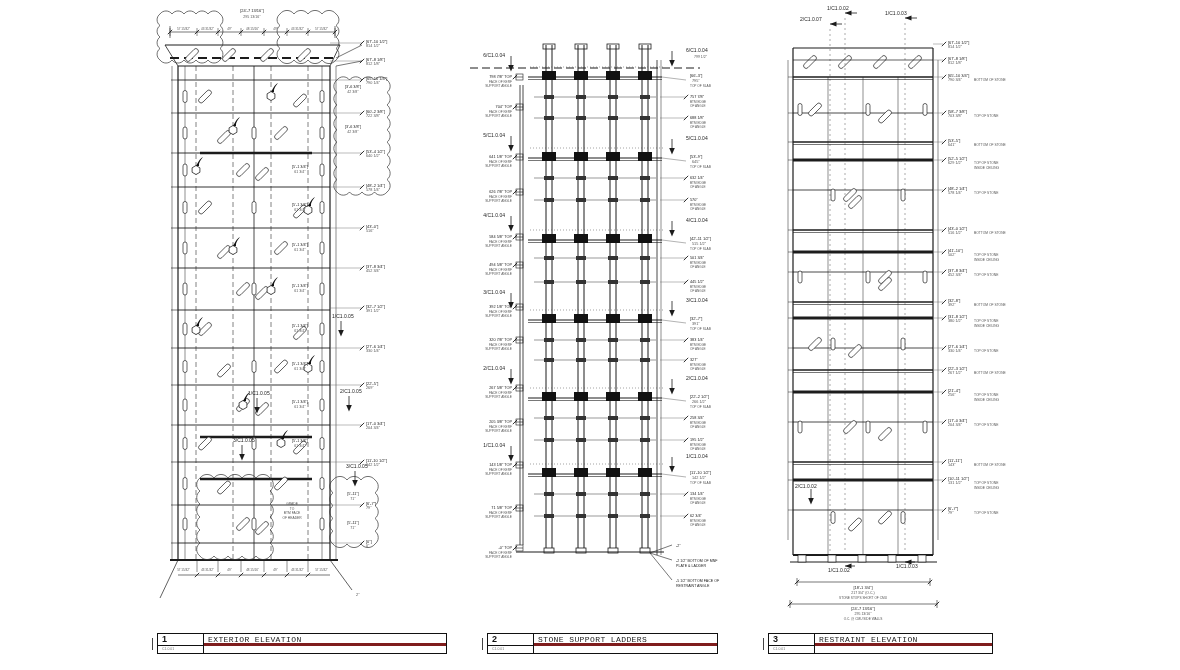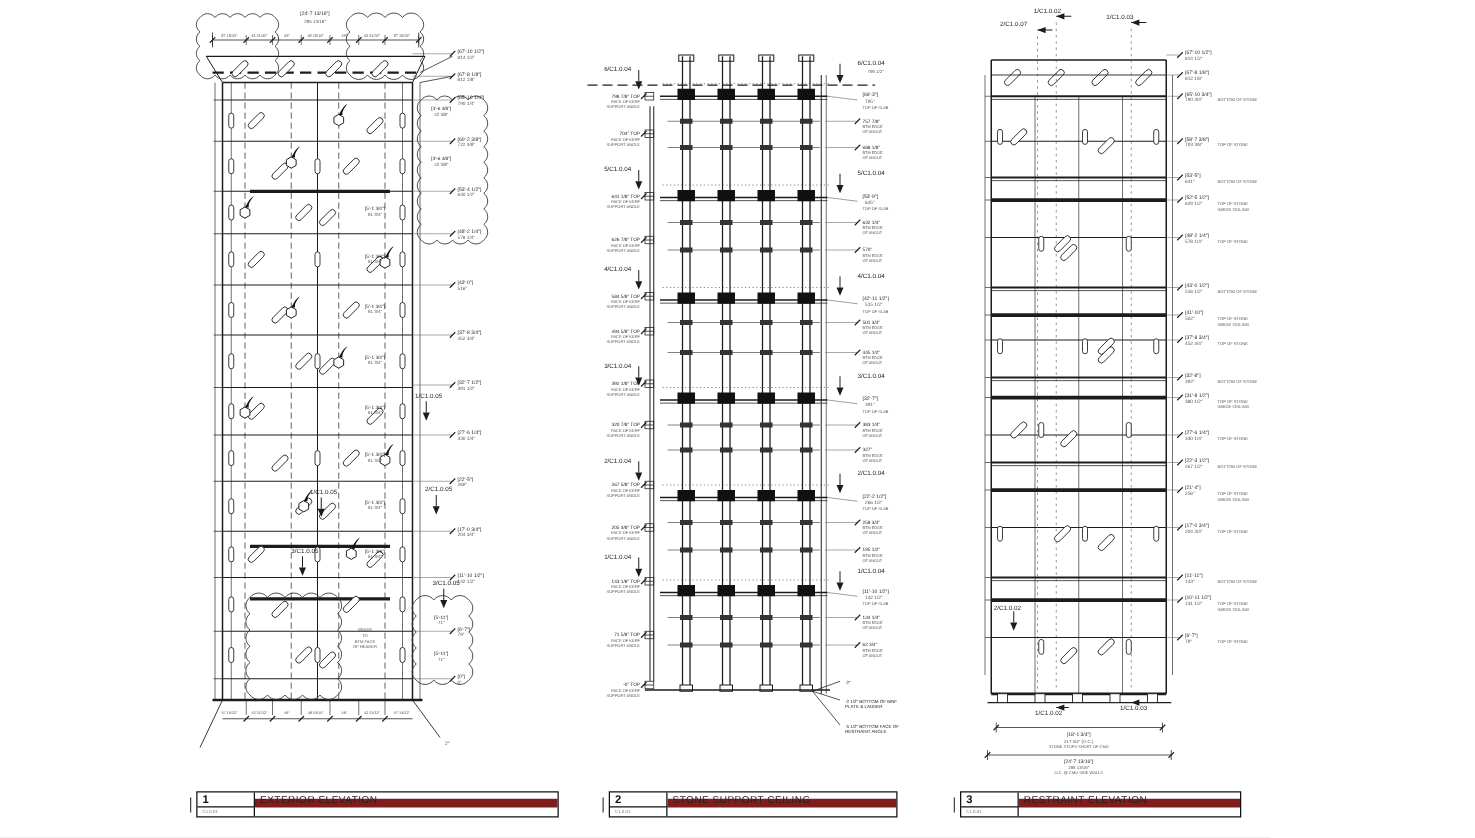--- a/index.html
+++ b/index.html
@@ -4,22 +4,22 @@
 <style>
   html,body{margin:0;padding:0;background:#e8e8e8;}
   .sheet{position:relative;width:1180px;height:670px;background:#ffffff;overflow:hidden;
          font-family:"Liberation Sans", sans-serif;}
   svg text{font-family:"Liberation Sans", sans-serif;}
   .tblock{position:absolute;height:21px;border:1.2px solid #111;background:#fff;box-sizing:border-box;}
   .tblock:before{content:"";position:absolute;left:-6px;top:4px;width:1px;height:12px;background:#444;}
   .tb-grid{display:grid;width:100%;height:100%;grid-template-columns:46px 1fr;grid-template-rows:12px 1fr;}
   .tb-num{grid-column:1;grid-row:1;border-right:1px solid #111;border-bottom:1px solid #111;
           font-weight:bold;font-size:9px;line-height:11px;padding-left:4px;color:#111;}
-  .tb-title{grid-column:2;grid-row:1;border-bottom:7px solid #7f1d1d;font-size:8px;letter-spacing:.4px;
-            line-height:12px;padding-left:4px;color:#222;}
+  .tb-title{grid-column:2;grid-row:1;border-bottom:3px solid #7f1d1d;font-size:8px;letter-spacing:.4px;
+            line-height:12px;padding-left:4px;color:#222;font-family:Liberation Mono, monospace;}
   .tb-scale{grid-column:1;grid-row:2;border-right:1px solid #111;font-size:3.5px;line-height:6px;
             padding-left:4px;color:#777;}
   .tb-rest{grid-column:2;grid-row:2;}
   .tb1{left:157px;top:633px;width:290px;}
   .tb2{left:487px;top:633px;width:231px;}
   .tb3{left:768px;top:633px;width:225px;}
 </style>
 </head>
 <body>
 
@@ -875,21 +875,21 @@
     <div class="tb-grid">
       <div class="tb-num">1</div>
       <div class="tb-title">EXTERIOR ELEVATION</div>
       <div class="tb-scale">C1.0.01</div>
       <div class="tb-rest"></div>
     </div>
   </div>
   <div class="tblock tb2">
     <div class="tb-grid">
       <div class="tb-num">2</div>
-      <div class="tb-title">STONE SUPPORT CEILING</div>
+      <div class="tb-title">STONE SUPPORT LADDERS</div>
       <div class="tb-scale">C1.0.01</div>
       <div class="tb-rest"></div>
     </div>
   </div>
   <div class="tblock tb3">
     <div class="tb-grid">
       <div class="tb-num">3</div>
       <div class="tb-title">RESTRAINT ELEVATION</div>
       <div class="tb-scale">C1.0.01</div>
       <div class="tb-rest"></div>

